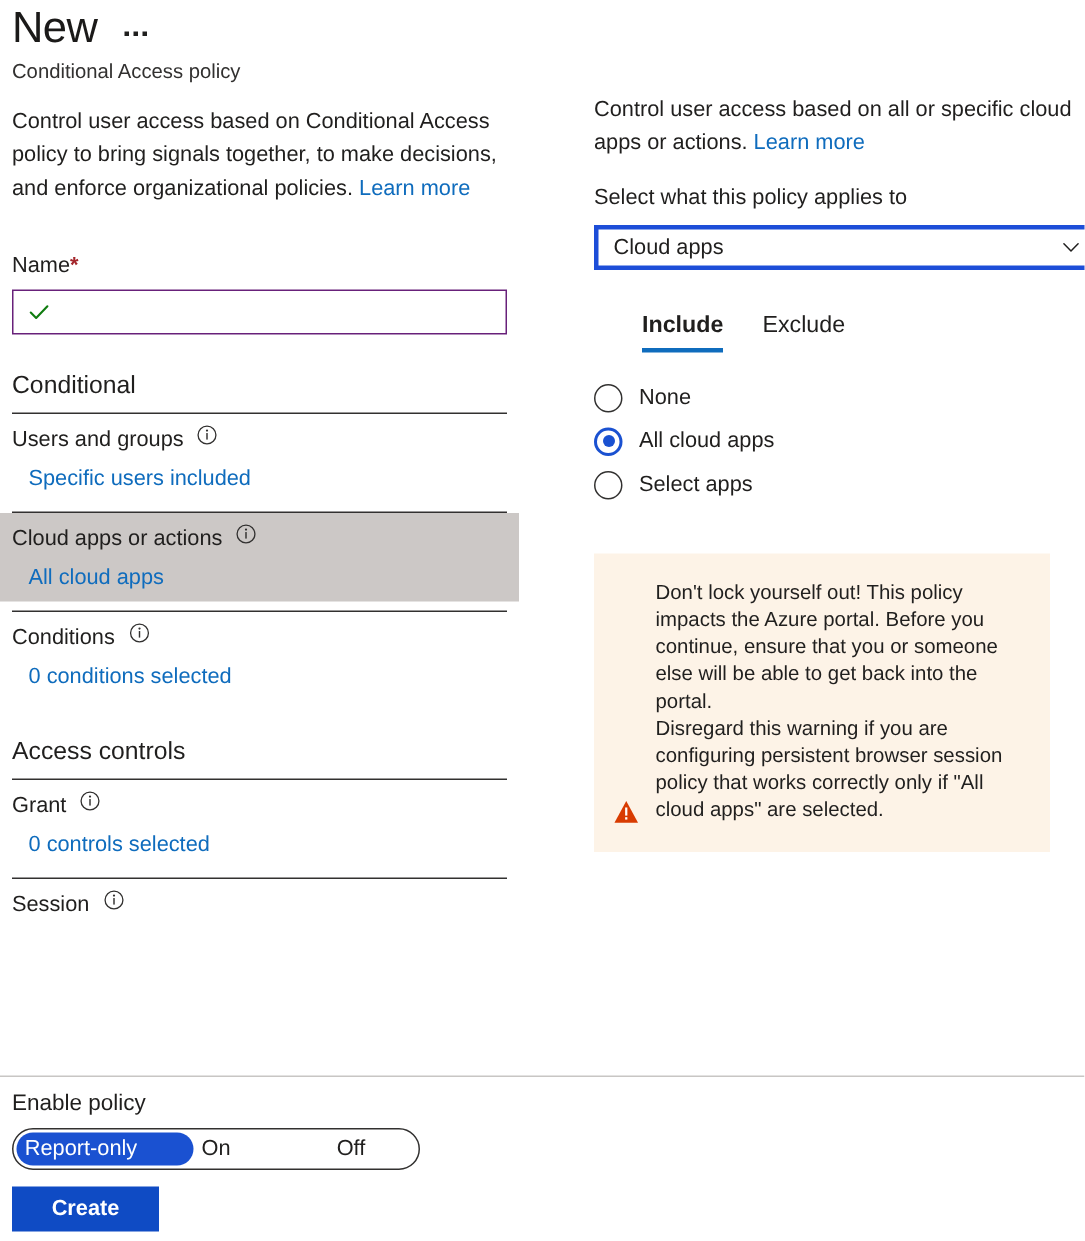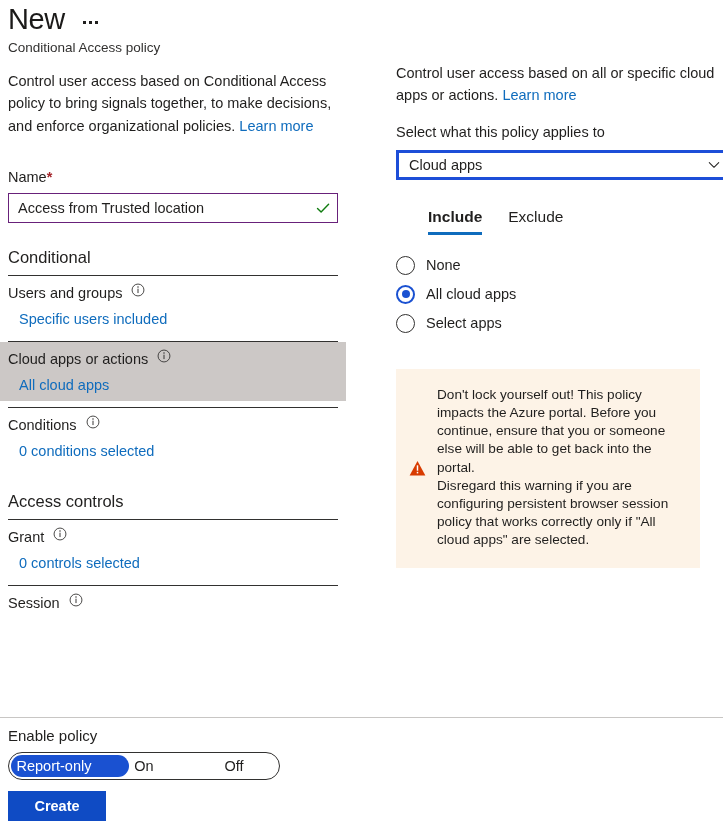--- a/index.html
+++ b/index.html
@@ -310,21 +310,21 @@
     font-size: 14.5px;
     color: #201f1e;
   }
 
   .warn-box {
     margin-top: 31px;
     width: 304px;
     background: #fdf3e7;
     padding: 17px 16px 18px 13px;
     display: flex;
-    align-items: center;
+    align-items: flex-end;
   }
   .warn-icon {
     width: 17px; height: 17px;
     flex: 0 0 auto;
     margin-top: 2px;
   }
   .warn-text {
     margin-left: 11px;
     font-size: 13.6px;
     line-height: 18.2px;
@@ -350,21 +350,20 @@
 
   <div class="intro">
     <span>Control user access based on Conditional Access policy to bring signals together, to make decisions, and enforce organizational policies.</span>
     <a class="link">Learn more</a>
   </div>
 
   <div class="field-label">
     <span>Name</span><span class="req-star">*</span>
   </div>
   <div class="name-input-wrap">
-    <input type="text" value="Access from Trusted location" style="">
     <svg class="check-ok" viewBox="0 0 16 16">
       <path d="M2.5 8.4 L6.1 12 L13.6 4.2" stroke="#107c10" stroke-width="1.4" fill="none" stroke-linecap="round" stroke-linejoin="round"></path>
     </svg>
   </div>
 
   <div class="section-head">Conditional</div>
   <div class="rule-strong"></div>
 
   <div class="nav-row">
     <div class="nav-row-title">

